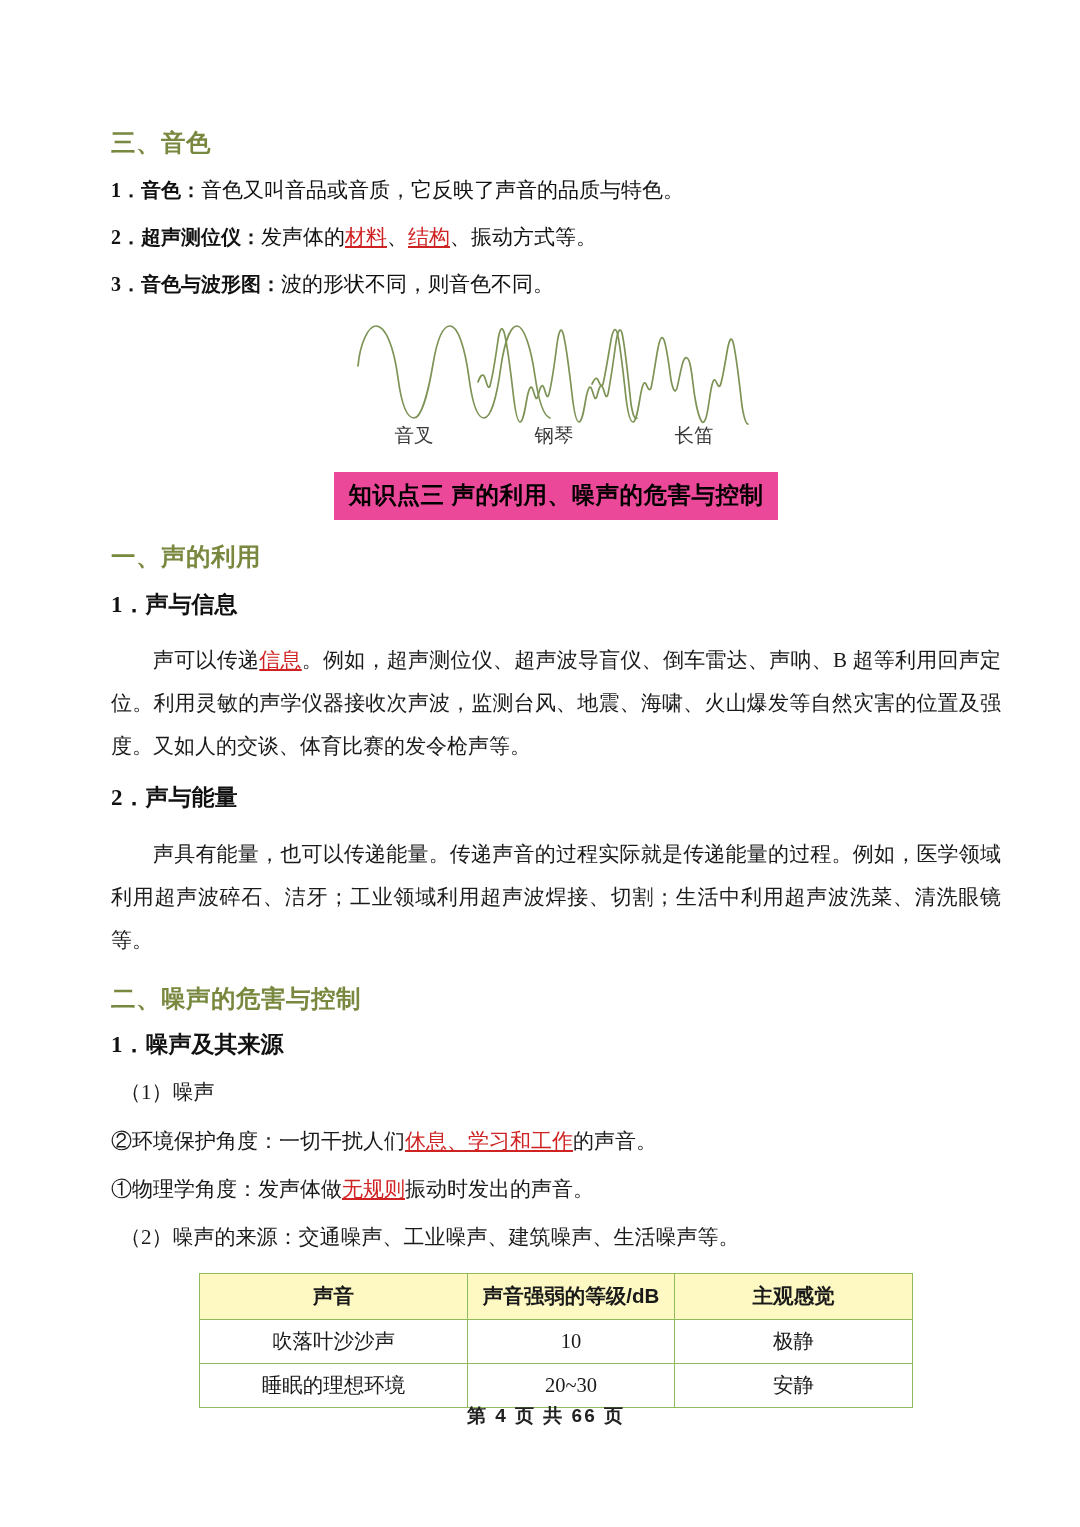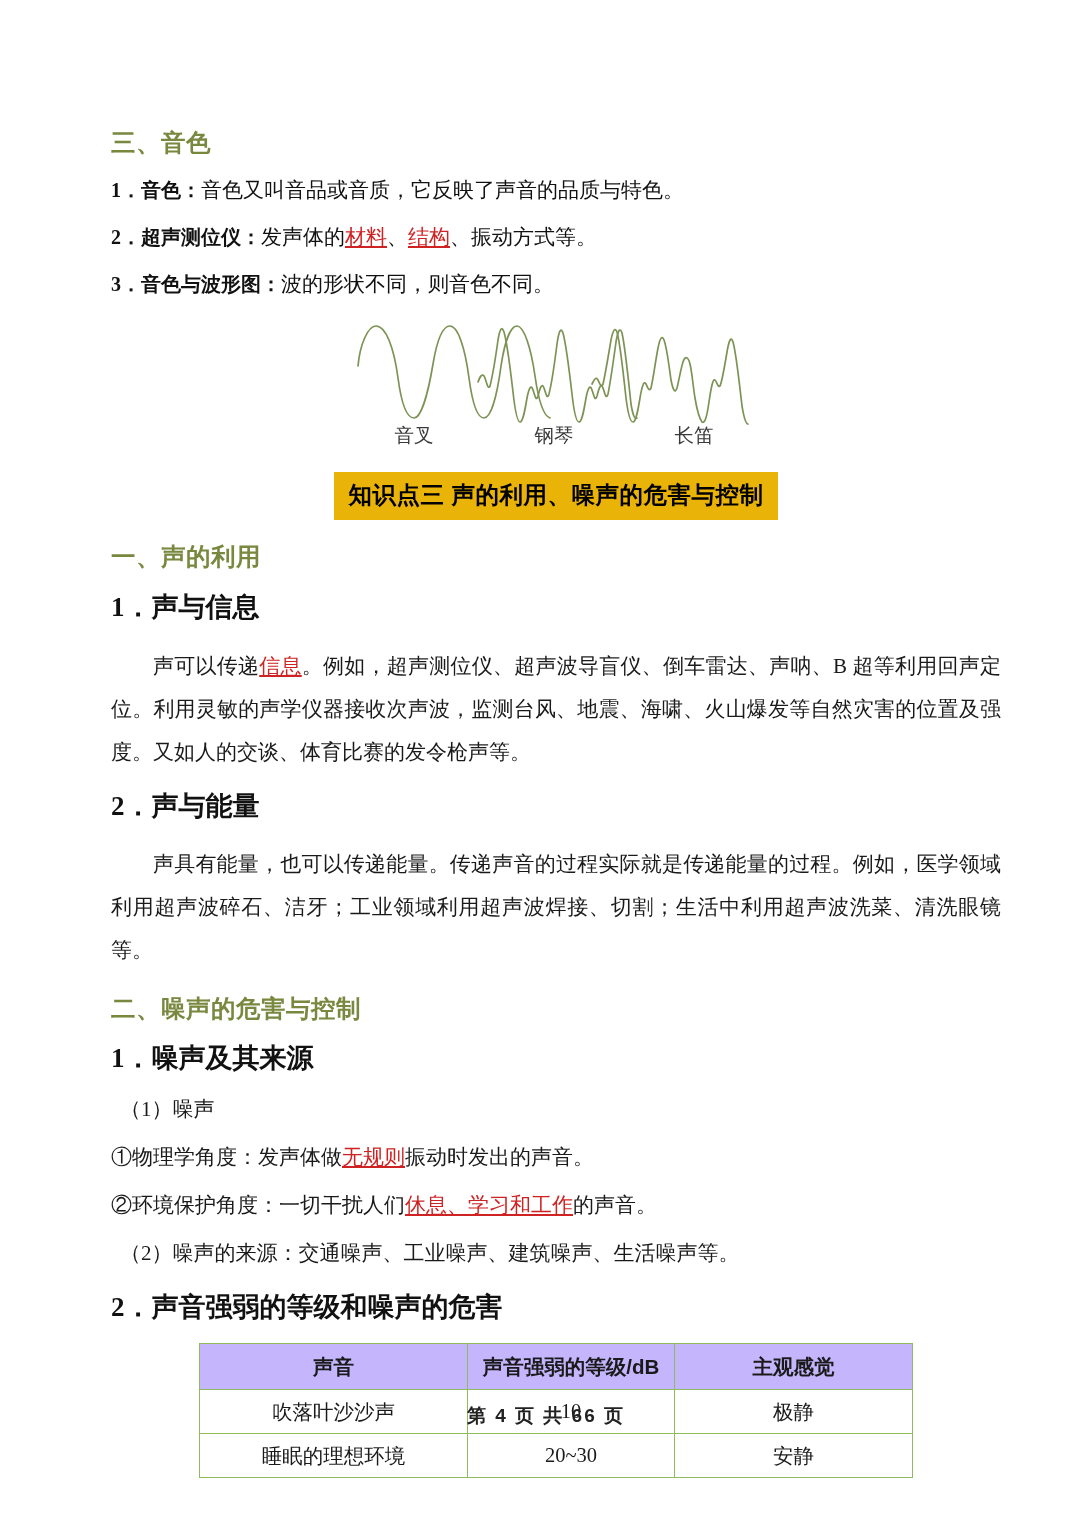--- a/index.html
+++ b/index.html
@@ -55,21 +55,21 @@
     font-family: "Liberation Serif", "DejaVu Serif", serif;
     font-weight: bold;
   }
   .numbered .rest {
     font-family: "Liberation Serif", "DejaVu Serif", serif;
     font-weight: normal;
     font-size: 21px;
     text-align: center;
   }
   .numbered.bold-only {
-    font-size: 27px;
+    font-size: 23px;
   }
 
   
   p.body {
     font-size: 21px;
     line-height: 2.05;
     margin: 0 0 6px 0;
     text-align: justify;
     color: #1a1a1a;
   }
@@ -114,21 +114,21 @@
   }
   .wave-labels span { width: 120px; text-align: center; }
 
   
   .banner-wrap {
     margin: 4px 0 22px 0;
     display: flex;
     justify-content: center;
   }
   .banner {
-    background: #eab308;
+    background: #ec4899;
     color: #000;
     font-family: "Liberation Sans", "DejaVu Sans", sans-serif;
     font-weight: bold;
     font-size: 23.5px;
     padding: 7px 14px 9px 14px;
     letter-spacing: 0.5px;
     white-space: nowrap;
   }
 
   
@@ -145,21 +145,21 @@
   }
   table.db th, table.db td {
     border: 1.4px solid #8fbb5c;
     text-align: center;
     font-size: 20.5px;
     color: #1a1a1a;
     height: 43px;
     padding: 0 4px;
   }
   table.db thead th {
-    background: #c4b5fd;
+    background: #fef9c3;
     font-weight: bold;
     font-family: "Liberation Sans", "DejaVu Sans", sans-serif;
     font-size: 20.5px;
     height: 45px;
   }
   table.db td:nth-child(1), table.db th:nth-child(1) { width: 259px; }
   table.db td:nth-child(2), table.db th:nth-child(2) { width: 198px; }
   table.db td:nth-child(3), table.db th:nth-child(3) { width: 229px; }
 
   
@@ -231,29 +231,26 @@
     <p class="body indent">声具有能量，也可以传递能量。传递声音的过程实际就是传递能量的过程。例如，医学领域利用超声波碎石、洁牙；工业领域利用超声波焊接、切割；生活中利用超声波洗菜、清洗眼镜等。</p>
 
     <div class="h-green second">二、噪声的危害与控制</div>
 
     <div class="numbered bold-only">
       <span class="idx">1．</span><span>噪声及其来源</span>
     </div>
 
     <p class="line sub">（1）噪声</p>
 
+    <p class="line"><span>②环境保护角度：一切干扰人们</span><span class="red-u">休息、学习和工作</span><span>的声音。</span></p>
+
     <p class="line"><span>①物理学角度：发声体做</span><span class="red-u">无规则</span><span>振动时发出的声音。</span></p>
 
-    <p class="line"><span>②环境保护角度：一切干扰人们</span><span class="red-u">休息、学习和工作</span><span>的声音。</span></p>
-
     <p class="line sub">（2）噪声的来源：交通噪声、工业噪声、建筑噪声、生活噪声等。</p>
 
-    <div class="numbered bold-only" style="margin-bottom:18px;">
-      <span class="idx">2．</span><span>声音强弱的等级和噪声的危害</span>
-    </div>
 
 
     <div class="table-wrap">
       <table class="db">
         <thead>
           <tr>
             <th>声音</th>
             <th>声音强弱的等级/dB</th>
             <th>主观感觉</th>
           </tr>

